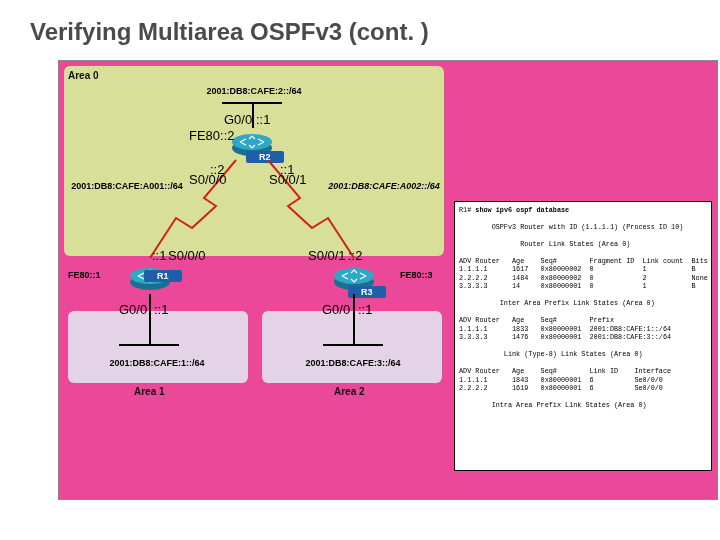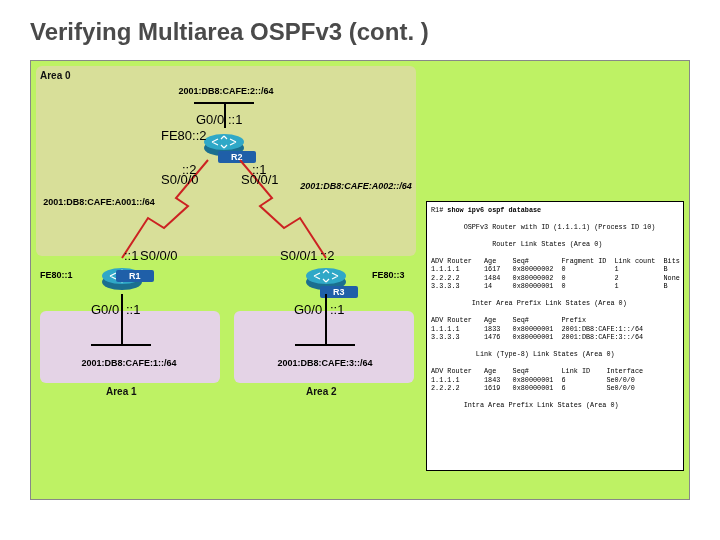--- a/index.html
+++ b/index.html
@@ -1,20 +1,20 @@
 <!DOCTYPE html>
 <html><head>
 <meta charset="utf-8">
 <style>
   * { box-sizing: border-box; margin: 0; padding: 0; }
   body { font-family: Arial, sans-serif; width: 720px; height: 540px; background: #fff; position: relative; }
   .slide { width: 720px; height: 540px; padding: 18px 30px; }
   .subtitle { font-size: 12px; font-weight: bold; color: #111; margin-bottom: 2px; }
   .title { font-size: 24px; font-weight: bold; color: #4a4a4a; margin-bottom: 14px; }
-  .content { position: relative; width: 660px; height: 440px; border: 1px solid #888; background: #bef264; }
+  .content { position: relative; width: 660px; height: 440px; border: 1px solid #888; background: #ec4899; margin-left: 28px; }
   .topology { position: absolute; left: 5px; top: 5px; width: 380px; height: 330px; }
   .area0 { position: absolute; left: 0; top: 0; width: 380px; height: 190px; background: #d8df99; border-radius: 6px; }
   .area1 { position: absolute; left: 4px; top: 245px; width: 180px; height: 72px; background: #e4d3e6; border-radius: 6px; }
   .area2 { position: absolute; left: 198px; top: 245px; width: 180px; height: 72px; background: #e4d3e6; border-radius: 6px; }
   .arealabel { position: absolute; font-size: 10px; font-weight: bold; color: #111; }
   .router { position: absolute; width: 44px; height: 30px; }
   .router svg { width: 44px; height: 30px; }
   .rlabel { position: absolute; background: #1f5fa8; color: #fff; font-size: 9px; font-weight: bold; padding: 1px 13px; border-radius: 2px; }
   .net { position: absolute; font-size: 9px; font-weight: bold; color: #000; text-align: center; }
   .fe80 { color: #c22; }
@@ -50,21 +50,21 @@
       <div class="router" style="left:166px;top:62px;">
         <svg viewBox="0 0 44 30">
             <ellipse cx="22" cy="20" rx="20" ry="8" fill="#1b6f8f"></ellipse>
             <ellipse cx="22" cy="14" rx="20" ry="8" fill="#2fa8c7"></ellipse>
             <path d="M10 14 l6 -3 M10 14 l6 3 M34 14 l-6 -3 M34 14 l-6 3 M22 8 l-3 3 M22 8 l3 3 M22 20 l-3 -3 M22 20 l3 -3" stroke="#fff" stroke-width="1.2" fill="none"></path>
           </svg>
       </div>
       <span class="rlabel" style="left:182px;top:85px;">R2</span>
       <span class="iflabel fe80" style="left:125px;top:62px;">FE80::2</span>
 
-      <div class="net" style="left:-2px;top:131px;width:130px;">2001:DB8:CAFE:A001::/64</div>
+      <div class="net" style="left:-2px;top:115px;width:130px;">2001:DB8:CAFE:A001::/64</div>
       <div class="net" style="left:255px;top:115px;width:130px;font-style:italic;">2001:DB8:CAFE:A002::/64</div>
 
       <svg class="zig" style="left:80px;top:92px;width:100px;height:110px;" viewBox="0 0 100 110">
           <path d="M92 2 L60 40 L72 48 L48 70 L32 60 L6 100" stroke="#c22" stroke-width="2" fill="none"></path>
         </svg>
       <svg class="zig" style="left:196px;top:92px;width:100px;height:110px;" viewBox="0 0 100 110">
           <path d="M8 2 L40 40 L28 48 L52 70 L68 60 L94 100" stroke="#c22" stroke-width="2" fill="none"></path>
         </svg>
 
       <span class="iflabel" style="left:146px;top:96px;">::2</span>

